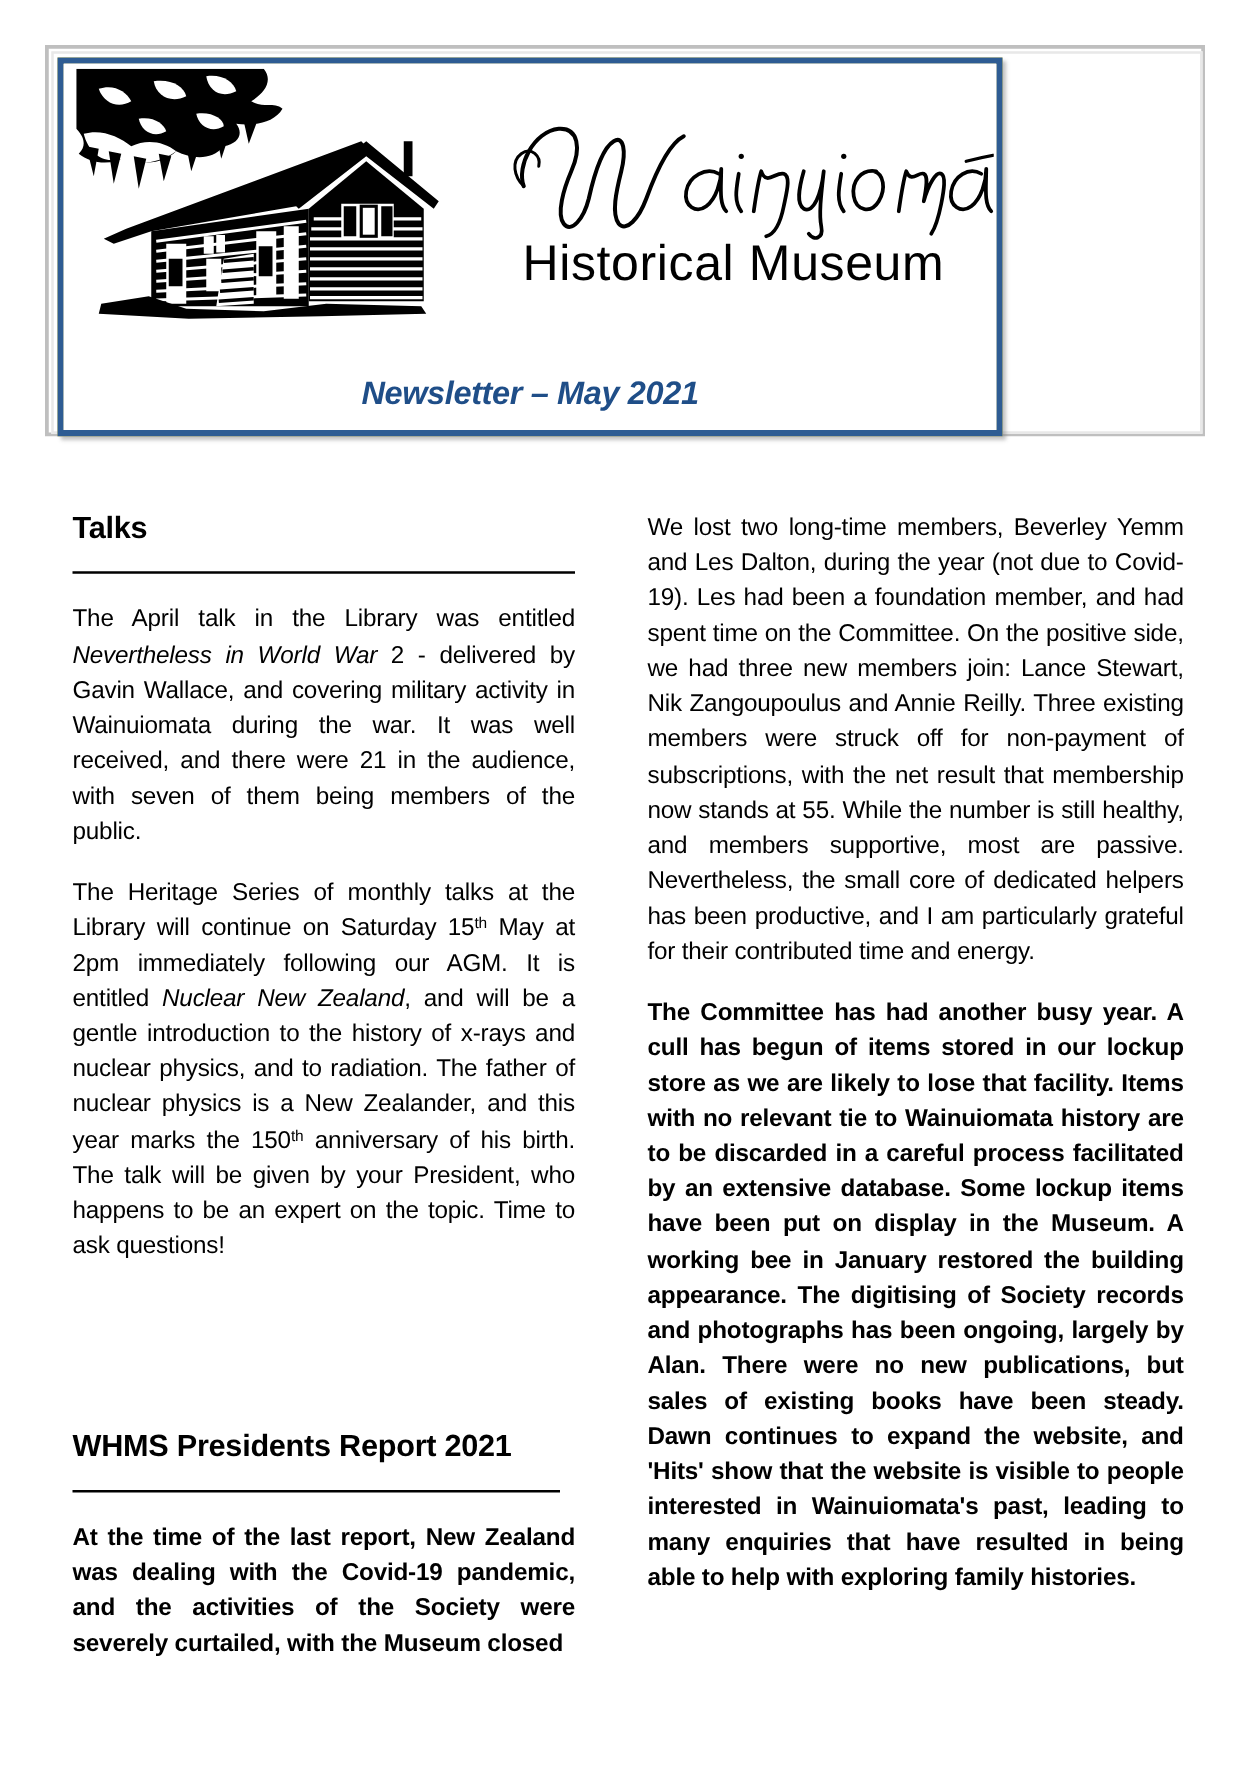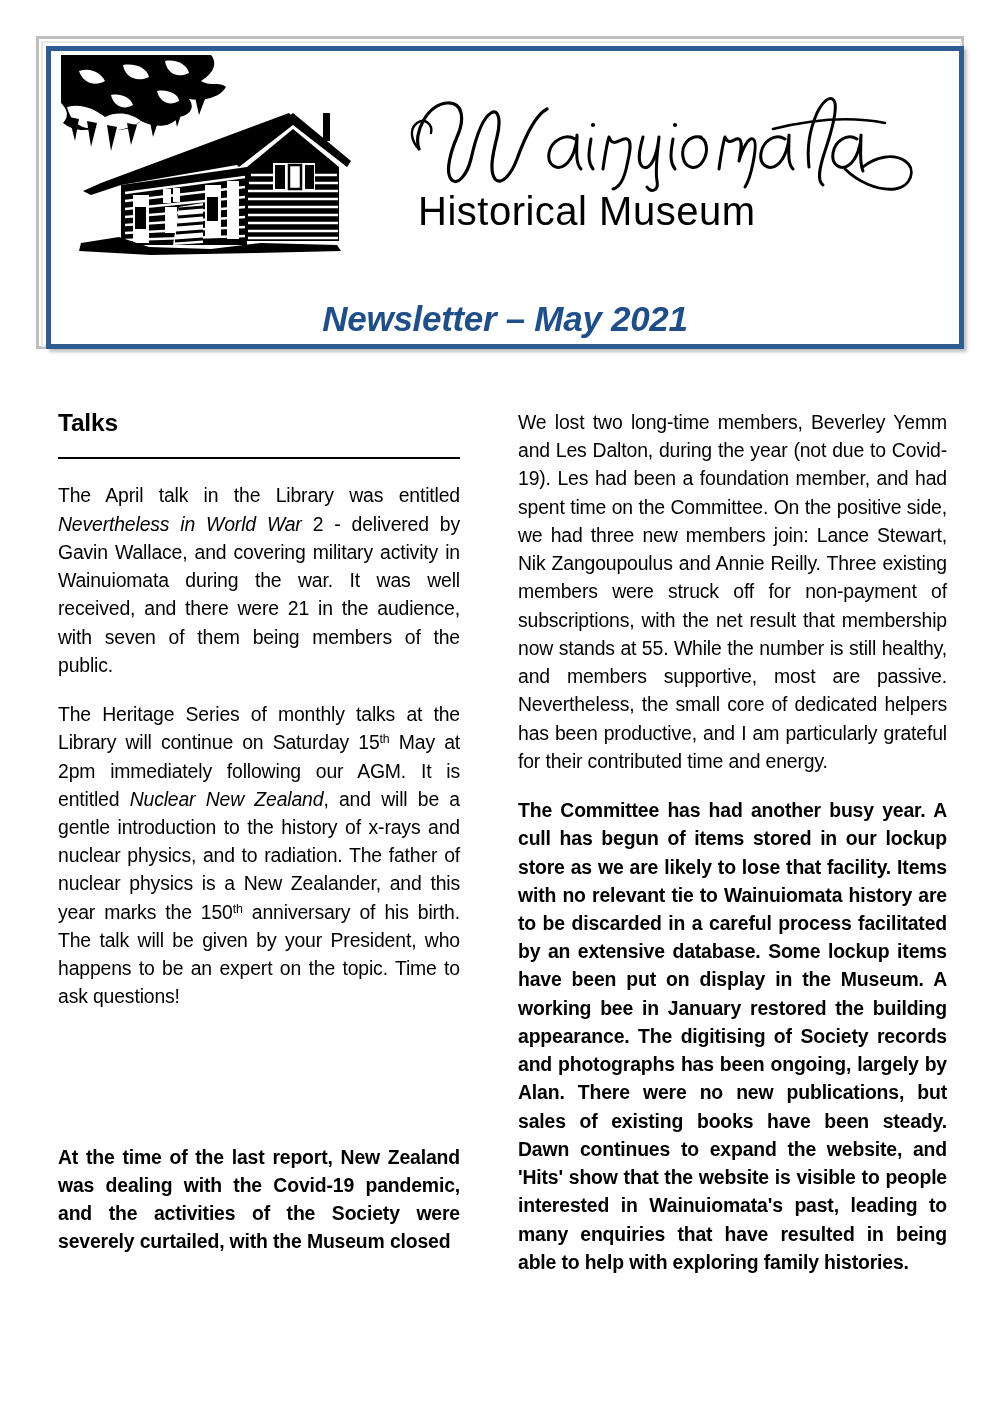--- a/index.html
+++ b/index.html
@@ -43,21 +43,21 @@
     height: 306px;
     background: #ffffff;
     border: 2px solid #e8e8e8;
     box-sizing: border-box;
   }
   
   .masthead-frame {
     position: absolute;
     left: 16px;
     top: 16px;
-    width: 918px;
+    width: 756px;
     height: 303px;
     background: #fde047;
     border: 5px solid #2e5c93;
     box-sizing: border-box;
     box-shadow: 3px 3px 3px rgba(120,120,120,0.45);
   }
   .masthead-inner {
     position: absolute;
     left: 0; top: 0; right: 0; bottom: 0;
     border: 2px solid #ffffff;
@@ -96,21 +96,21 @@
     white-space: nowrap;
   }
 
   .newsletter-title {
     position: absolute;
     left: 0;
     right: 0;
     top: 246px;
     text-align: center;
     font-family: "Liberation Sans", sans-serif;
-    font-size: 35px;
+    font-size: 26px;
     font-weight: bold;
     font-style: italic;
     color: #1f4e88;
     letter-spacing: -0.3px;
   }
 
   
   .content {
     position: absolute;
     left: 0;
@@ -318,20 +318,23 @@
       <h2 class="section-heading">Talks</h2>
     </div>
     <p class="body-text">The April talk in the Library was entitled <em class="title-italic">Nevertheless  in World War</em> 2 - delivered by Gavin Wallace, and covering military activity in Wainuiomata during the war. It was well received, and there were 21 in the audience, with seven of them being members of the public.</p>
     <p class="body-text">The Heritage Series of monthly talks at the Library will continue on Saturday 15<sup class="ord">th</sup> May at 2pm immediately following our AGM. It is entitled <em class="title-italic">Nuclear New Zealand</em>, and will be a gentle introduction to the history of x-rays and nuclear physics, and to radiation. The father of nuclear physics is a New Zealander, and this year marks the 150<sup class="ord">th</sup> anniversary of his birth. The talk will be given by your President, who happens to be an expert on the topic. Time to ask questions!</p>
 
     <div class="gap-lg"></div>
 
 
     <div class="gap-md"></div>
 
+    <div class="heading-block narrow">
+      <h2 class="section-heading">WHMS Presidents Report 2021</h2>
+    </div>
     <p class="body-text">At the time of the last report, New Zealand was dealing with the Covid-19 pandemic, and the activities of the Society were severely curtailed, with the Museum closed</p>
   </div>
 
   <div class="col col-right">
     <p class="body-text">We lost two long-time members, Beverley Yemm and Les Dalton, during the year (not due to Covid-19). Les had been a foundation member, and had spent time on the Committee. On the positive side, we had three new members join: Lance Stewart, Nik Zangoupoulus and Annie Reilly. Three existing members were struck off for non-payment of subscriptions, with the net result that membership now stands at 55. While the number is still healthy, and members supportive, most are passive. Nevertheless, the small core of dedicated helpers has been productive, and I am particularly grateful for their contributed time and energy.</p>
     <p class="body-text">The Committee has had another busy year. A cull has begun of items stored in our lockup store as we are likely to lose that facility. Items with no relevant tie to Wainuiomata history are to be discarded in a careful process facilitated by an extensive database. Some lockup items have been put on display in the Museum. A working bee in January restored the building appearance. The digitising of Society records and photographs has been ongoing, largely by Alan. There were no new publications, but sales of existing books have been steady. Dawn continues to expand the website, and 'Hits' show that the website is visible to people interested in Wainuiomata's past, leading to many enquiries that have resulted in being able to help with exploring family histories.</p>
   </div>
 </div>
 
 </body></html>

